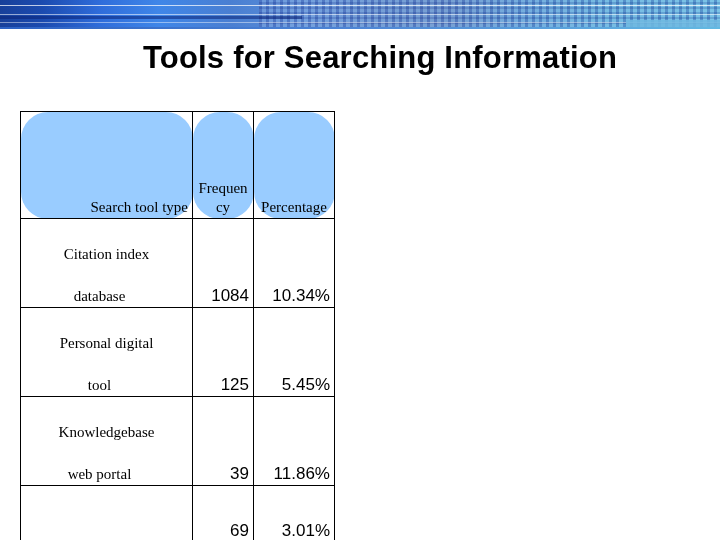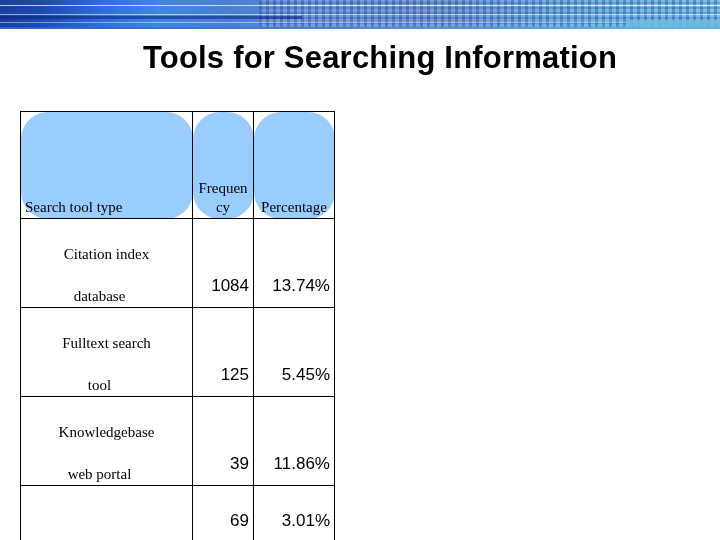--- a/index.html
+++ b/index.html
@@ -134,42 +134,42 @@
     background: #99ccff;
     vertical-align: top;
     text-align: center;
     font-family: "Liberation Serif", serif;
     font-size: 15px;
     line-height: 1.22;
     height: 102px;
     border-radius: 27px;
   }
   thead td.head-label {
-    text-align: left;
+    text-align: right;
   }
   thead td.head-wrapcol {
     word-break: break-all;
     text-align: center;
   }
 
   tbody td.cell-label {
     text-align: center;
     font-family: "Liberation Serif", serif;
     font-size: 15px;
     line-height: 1.2;
     height: 52px;
     vertical-align: bottom;
   }
   tbody td.cell-num {
     text-align: right;
     font-family: "Liberation Sans", sans-serif;
     font-size: 17px;
     vertical-align: bottom;
     padding-right: 4px;
-    padding-bottom: 11px;
+    padding-bottom: 1px;
   }
   tbody tr.row-tall td.cell-label { height: 52px; }
 
   .lbl-line { display: block; margin-top: 24px; }
   .lbl-line.l2 { padding-right: 14px; }
 </style>
 </head>
 <body>
 
 <div class="banner">
@@ -199,28 +199,28 @@
       </tr>
     </thead>
     <tbody>
 
       <tr class="row-tall">
         <td class="cell-label">
           <span class="lbl-line l1">Citation index</span>
           <span class="lbl-line l2">database</span>
         </td>
         <td class="cell-num">1084</td>
-        <td class="cell-num">13.74%</td>
-      </tr>
-
-
-
-      <tr class="row-tall">
-        <td class="cell-label">
-          <span class="lbl-line l1">Fulltext search</span>
+        <td class="cell-num">10.34%</td>
+      </tr>
+
+
+
+      <tr class="row-tall">
+        <td class="cell-label">
+          <span class="lbl-line l1">Personal digital</span>
           <span class="lbl-line l2">tool</span>
         </td>
         <td class="cell-num">125</td>
         <td class="cell-num">5.45%</td>
       </tr>
 
       <tr class="row-tall">
         <td class="cell-label">
           <span class="lbl-line l1">Knowledgebase</span>
           <span class="lbl-line l2">web portal</span>

